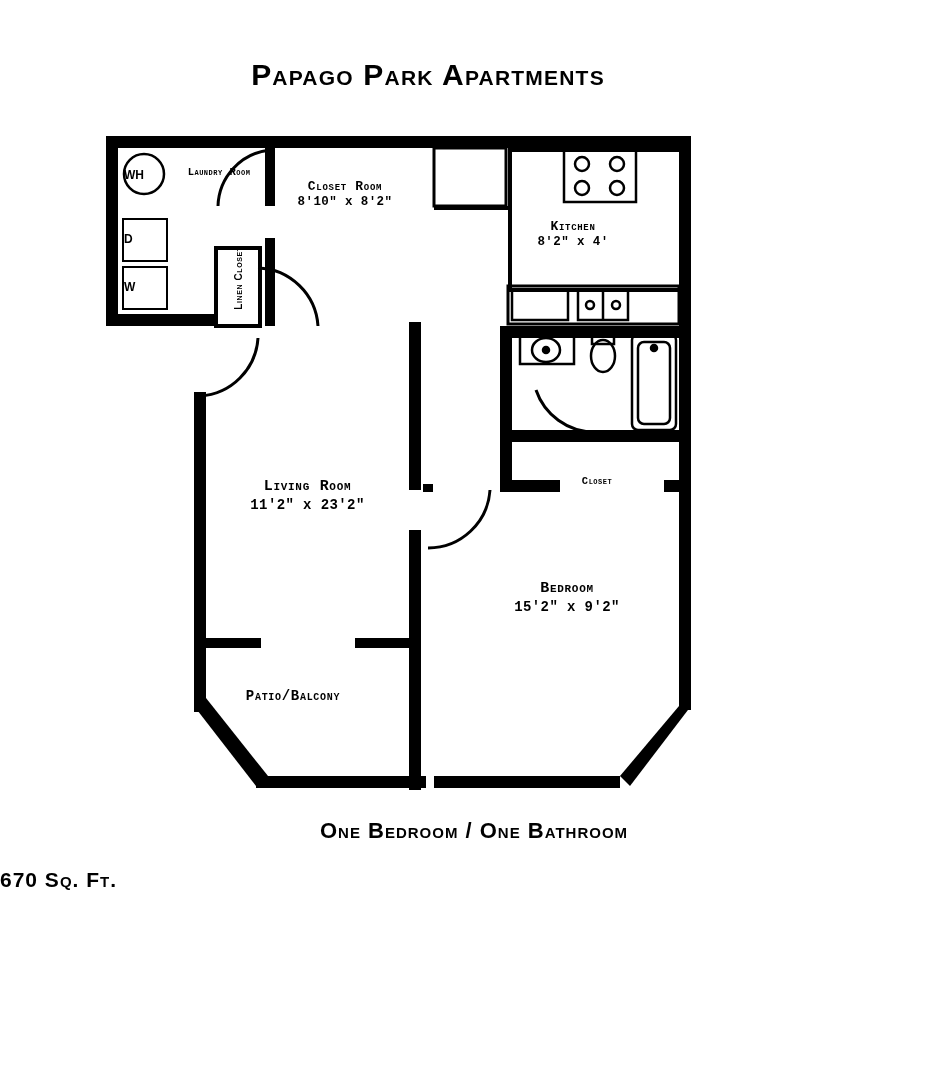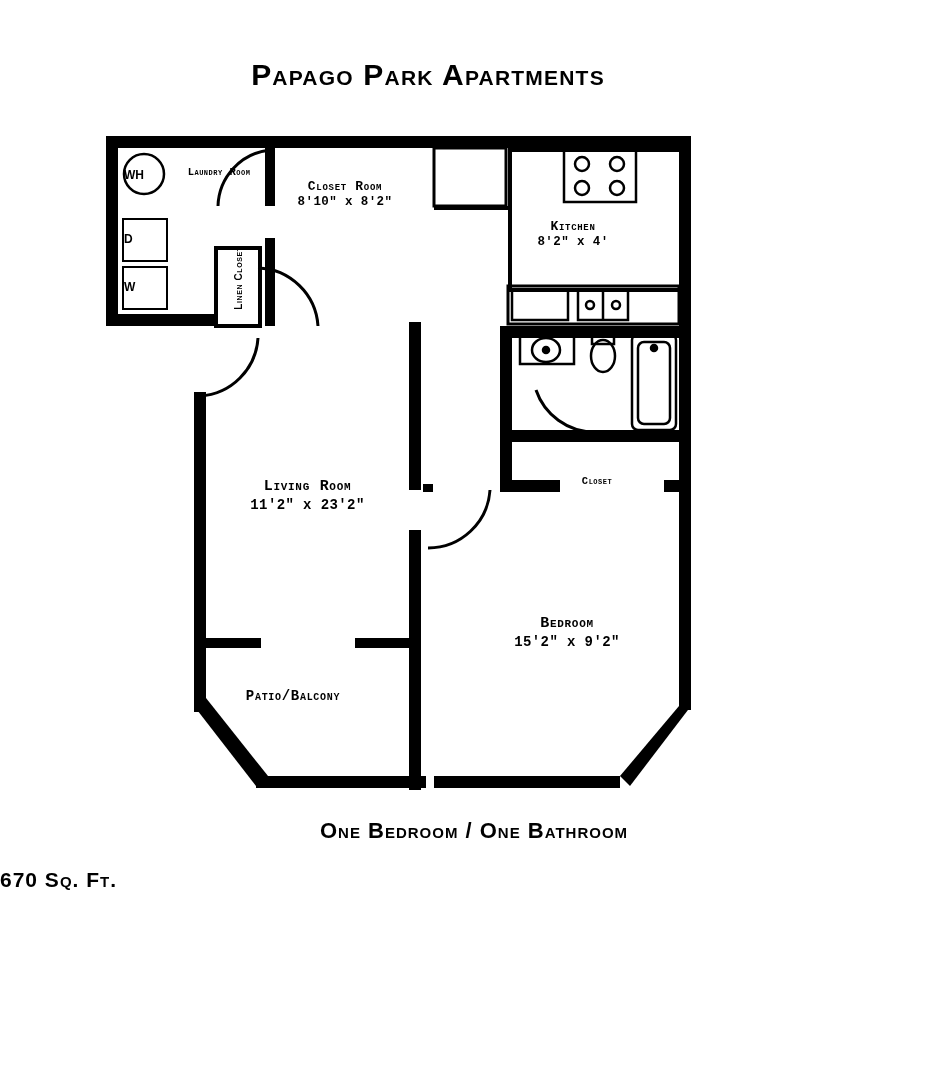--- a/index.html
+++ b/index.html
@@ -260,21 +260,21 @@
 
   <div class="vert" style="left:206px; top:272px; width:66px;">
     <span>Linen Closet</span>
   </div>
 
   <div class="rm-label big" style="left:195px; top:478px; width:225px;">
     <span>Living Room</span>
     <span class="dim">11'2" x 23'2"</span>
   </div>
 
-  <div class="rm-label big" style="left:442px; top:580px; width:250px;margin-top:35px;">
+  <div class="rm-label big" style="left:442px; top:580px; width:250px;">
     <span>Bedroom</span>
     <span class="dim">15'2" x 9'2"</span>
   </div>
 
   <div class="rm-label" style="left:195px; top:688px; width:196px; font-size:14px;">
     <span>Patio/Balcony</span>
   </div>
 
   <div class="footer-1">One Bedroom / One Bathroom</div>
   <div class="footer-2">670 Sq. Ft.</div>

